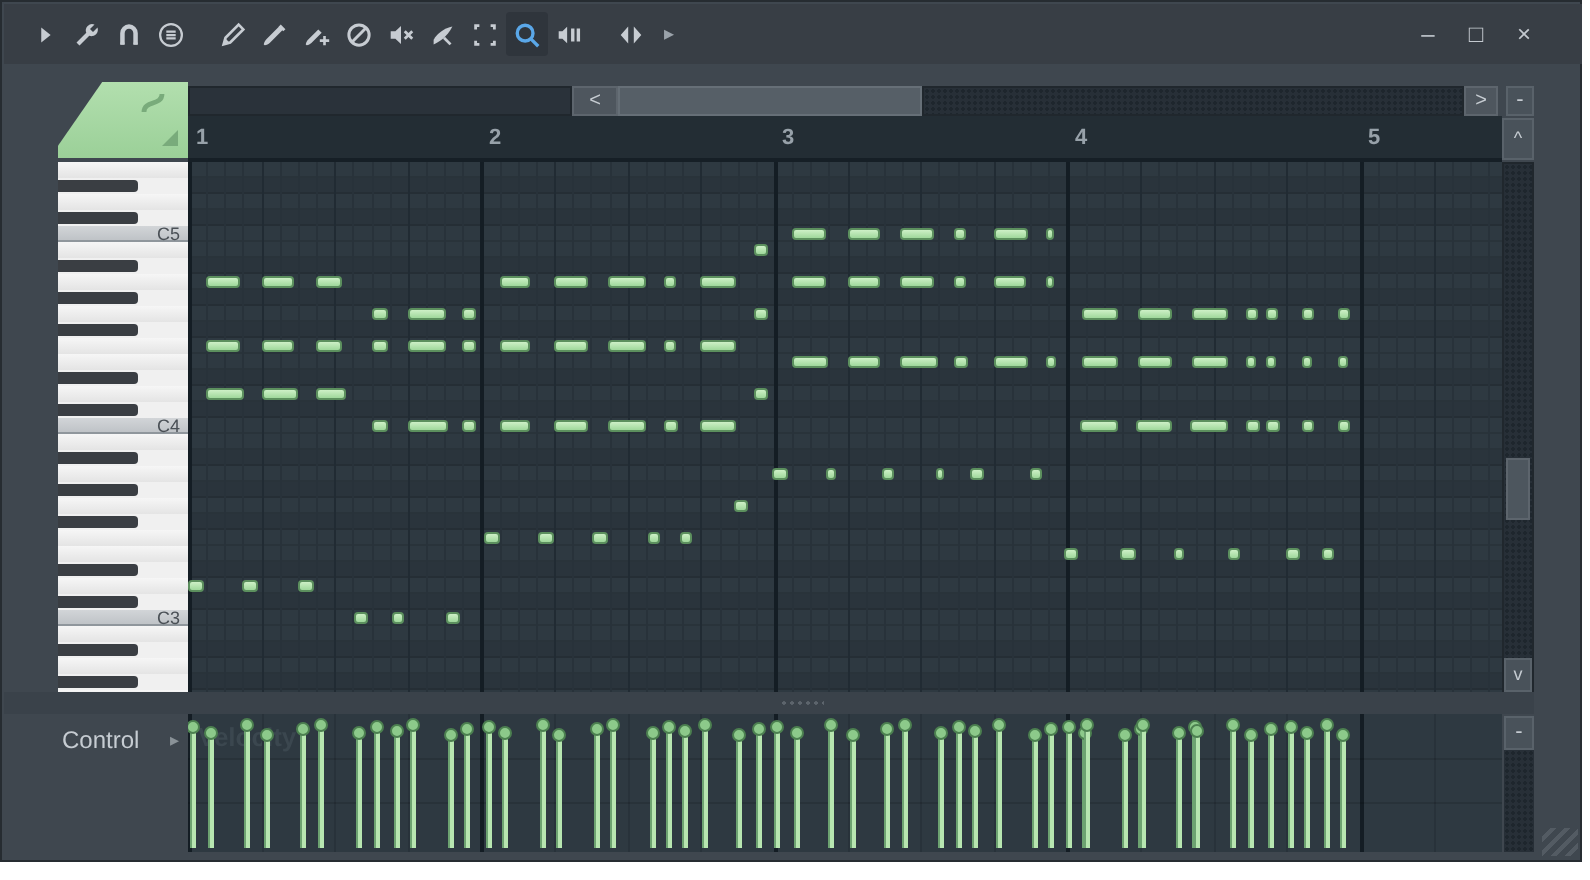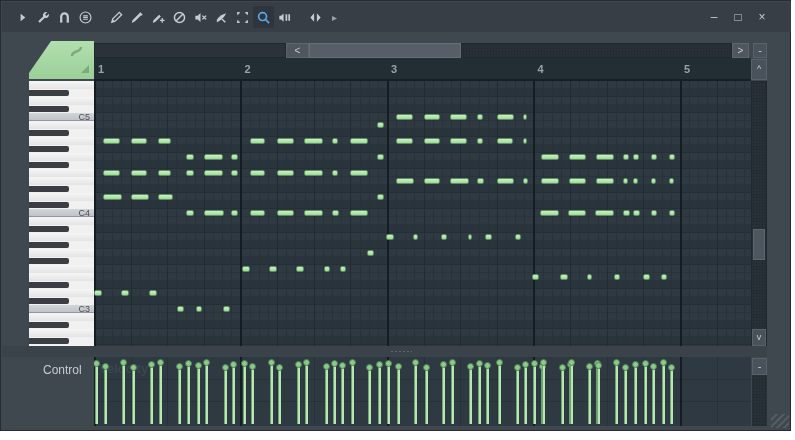--- a/index.html
+++ b/index.html
@@ -57,21 +57,21 @@
   
   #vscroll{left:750px;top:80px;width:16px;height:265px;border:1px solid #20272d;}
   #vscroll-thumb{left:1px;top:147px;width:12px;height:31px;background:#4d565e;border:1px solid #5d656d;position:absolute;}
   #vscroll-down{left:0;top:247px;width:14px;height:17px;background:#49525a;border:1px solid #59626a;color:#c6ccd2;font-size:9px;text-align:center;line-height:15px;position:absolute;}
 
   
   #splitter{left:1px;top:345px;width:765px;height:11px;background:#3a424a;}
   #split-dots{position:absolute;left:388px;top:4px;width:22px;height:3px;background-image:radial-gradient(#5c646c 1px,transparent 1.2px);background-size:4px 3px;}
 
   
-  #ctrl-label-zone{left:13px;top:356px;width:92px;height:69px;background:#3f474f;}
+  #ctrl-label-zone{left:1px;top:356px;width:92px;height:69px;background:#3f474f;}
   #ctrl-label{position:absolute;left:29px;top:6px;color:#c6ccd2;font-size:12px;}
   #ctrl-arrow{position:absolute;left:83px;top:8px;color:#8a9298;font-size:9px;}
   #ctrl-lane{left:93px;top:356px;width:657px;height:69px;background:#2e3941;overflow:hidden;}
   #ghost-label{position:absolute;left:5px;top:4px;font-size:13px;color:#3b474f;font-weight:bold;}
   .cline{position:absolute;top:0;height:100%;width:1px;background:#28323a;}
   .cline.bar{background:#141d24;width:2px;}
   .chline{position:absolute;left:0;width:100%;height:1px;background:rgba(0,0,0,.12);}
   .vbar{position:absolute;width:3px;background:#b7e6b0;border-left:1px solid #6da371;}
   .vhead{position:absolute;width:7px;height:7px;border-radius:50%;background:#8cc98a;border:1px solid #4c8050;}
   #ctrl-min{left:751px;top:357px;width:15px;height:17px;background:#49525a;border:1px solid #59626a;color:#c6ccd2;font-size:11px;line-height:14px;text-align:center;}

